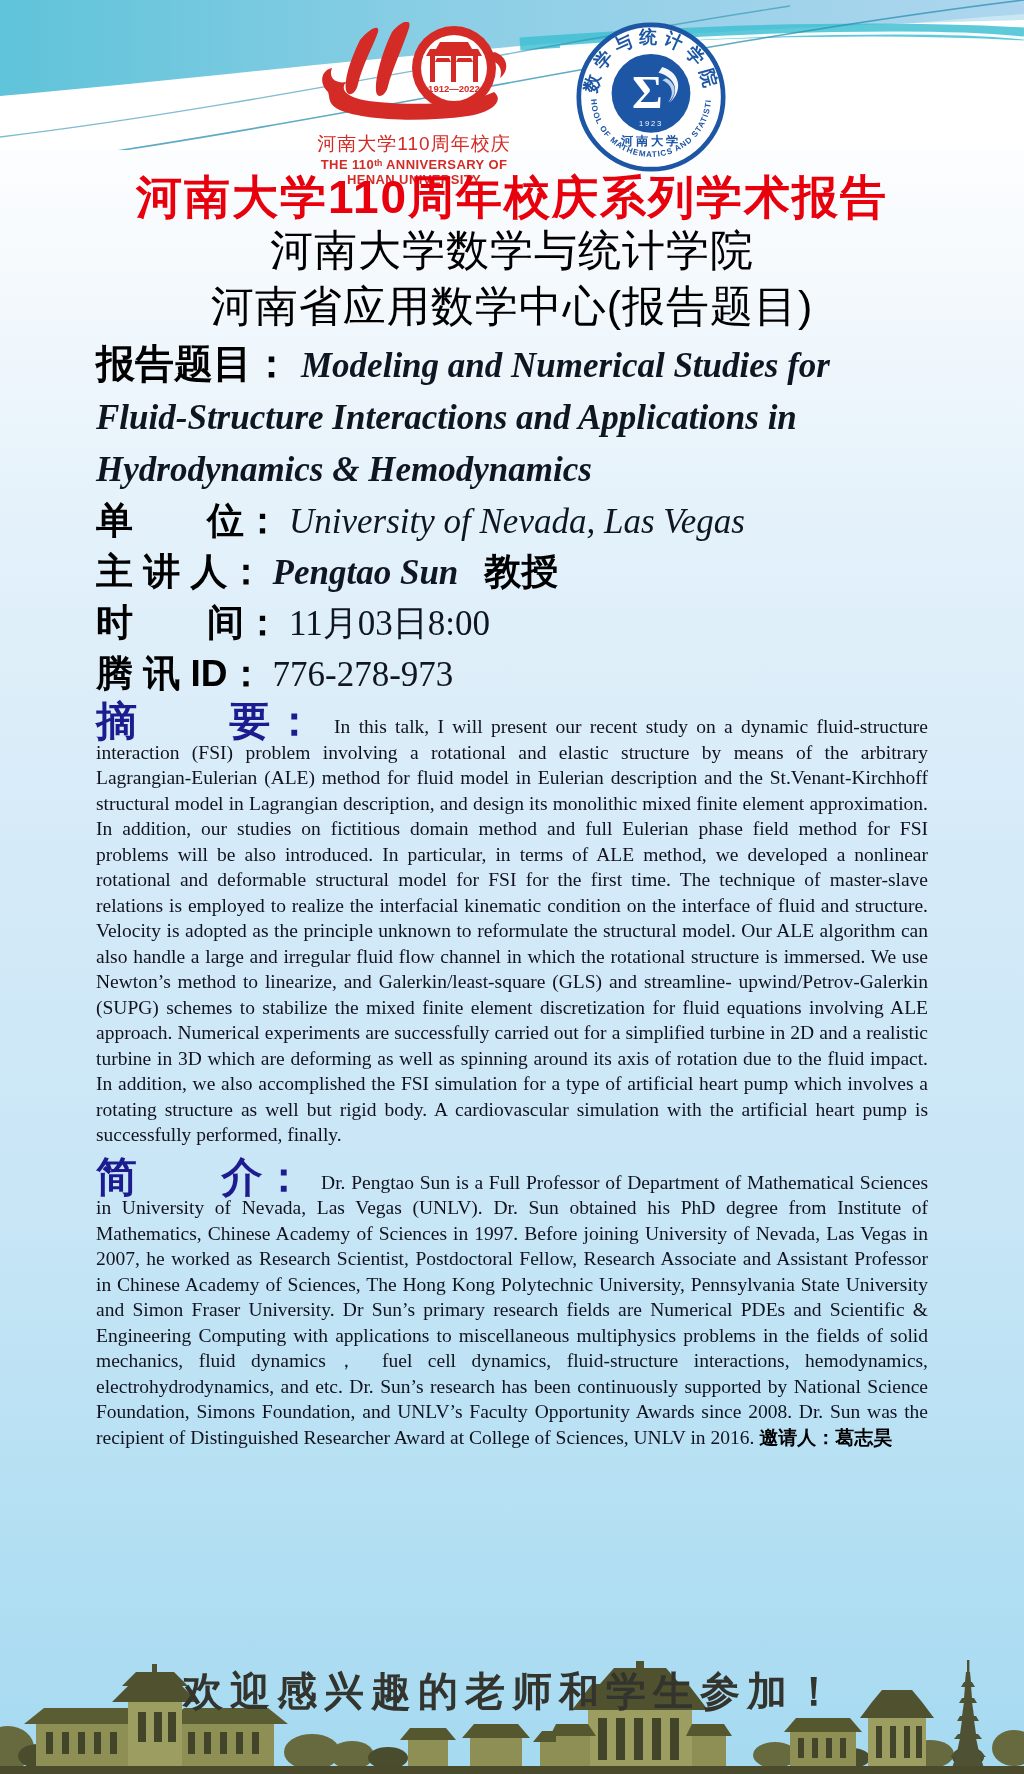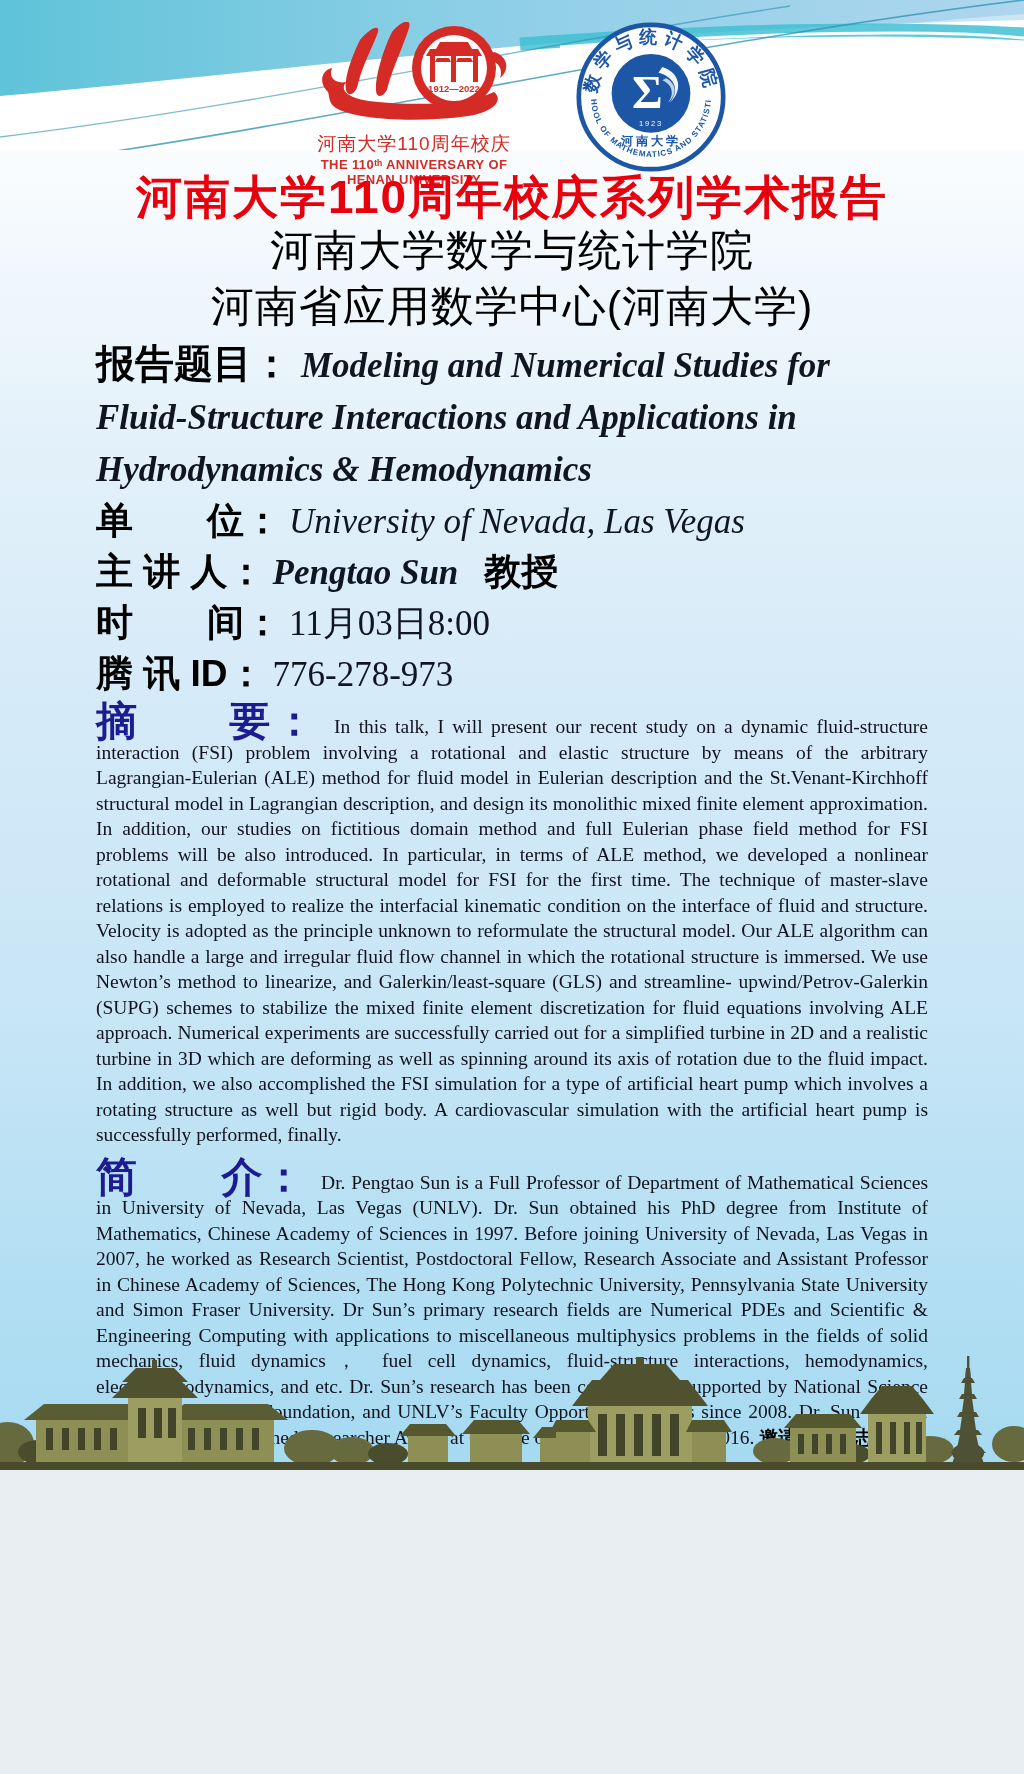--- a/index.html
+++ b/index.html
@@ -1,18 +1,18 @@
 <!DOCTYPE html>
 <html><head>
 <meta charset="utf-8">
 <style>
   * { margin:0; padding:0; box-sizing:border-box; }
   html,body { background:#e8eef2; }
   .poster{
-    position:relative; width:1024px; height:1470px; overflow:hidden;
+    position:relative; width:1024px; height:1774px; overflow:hidden;
     margin:0 auto;
     background:linear-gradient(180deg,#ffffff 6%,#f6fafd 14%,#e3f1fa 30%,#d5eaf8 48%,#c8e6f6 68%,#b4dff3 86%,#a5daf1 100%);
     font-family:"Liberation Serif","DejaVu Serif",serif;
     color:#101522;
   }
   svg.wave{ position:absolute; top:0; left:0; width:1024px; height:150px; display:block; }
 
   .logos{ position:relative; z-index:2; margin-top:22px; display:flex; justify-content:center; align-items:flex-start; gap:46px; height:146px;}
   .logo-left{ width:232px; text-align:center; }
   .logo-left .cap-cn{ font-family:"Liberation Sans","DejaVu Sans",sans-serif; font-weight:400; color:#d42b26; font-size:19px; letter-spacing:1px; margin-top:1px;}
@@ -110,21 +110,21 @@
       <text x="80" y="111" text-anchor="middle" font-family="Liberation Sans, DejaVu Sans, sans-serif" font-size="8" fill="#ffffff" letter-spacing="2">1923</text>
       <text x="80" y="131" text-anchor="middle" font-family="Liberation Sans, DejaVu Sans, sans-serif" font-size="13" font-weight="700" fill="#1c56a5" letter-spacing="3">河南大学</text>
       <text font-family="Liberation Sans, DejaVu Sans, sans-serif" font-size="8.6" font-weight="700" fill="#1c56a5" letter-spacing="1">
         <textPath href="#arcBot" startOffset="50%" text-anchor="middle">SCHOOL OF MATHEMATICS AND STATISTICS</textPath>
       </text>
     </svg>
   </div>
 
   <h1 class="series">河南大学110周年校庆系列学术报告</h1>
   <h2 class="black-title">河南大学数学与统计学院</h2>
-  <h2 class="black-title">河南省应用数学中心(河南大学)</h2>
+  <h2 class="black-title">河南省应用数学中心(报告题目)</h2>
 
   <div class="info">
     <p class="talk-title"><span class="lbl">报告题目：</span><span>Modeling and Numerical Studies for Fluid-Structure Interactions and Applications in Hydrodynamics &amp; Hemodynamics</span></p>
     <p class="info-row"><span class="lbl">单　　位：</span><span class="val aff">University of Nevada, Las Vegas</span></p>
     <p class="info-row"><span class="lbl">主 讲 人：</span><span class="val name">Pengtao Sun</span><span class="lbl prof">教授</span></p>
     <p class="info-row"><span class="lbl">时　　间：</span><span class="val">11月03日8:00</span></p>
     <p class="info-row"><span class="lbl">腾 讯 ID：</span><span class="val">776-278-973</span></p>
   </div>
 
   <p class="body-par"><span class="sec-lbl">摘　　要：</span><span>In this talk, I will present our recent study on a dynamic fluid-structure interaction (FSI) problem involving a rotational and elastic structure by means of the arbitrary Lagrangian-Eulerian (ALE) method for fluid model in Eulerian description and the St.Venant-Kirchhoff structural model in Lagrangian description, and design its monolithic mixed finite element approximation. In addition, our studies on fictitious domain method and full Eulerian phase field method for FSI problems will be also introduced. In particular, in terms of ALE method, we developed a nonlinear rotational and deformable structural model for FSI for the first time. The technique of master-slave relations is employed to realize the interfacial kinematic condition on the interface of fluid and structure. Velocity is adopted as the principle unknown to reformulate the structural model. Our ALE algorithm can also handle a large and irregular fluid flow channel in which the rotational structure is immersed. We use Newton’s method to linearize, and Galerkin/least-square (GLS) and streamline- upwind/Petrov-Galerkin (SUPG) schemes to stabilize the mixed finite element discretization for fluid equations involving ALE approach. Numerical experiments are successfully carried out for a simplified turbine in 2D and a realistic turbine in 3D which are deforming as well as spinning around its axis of rotation due to the fluid impact. In addition, we also accomplished the FSI simulation for a type of artificial heart pump which involves a rotating structure as well but rigid body. A cardiovascular simulation with the artificial heart pump is successfully performed, finally.</span></p>

